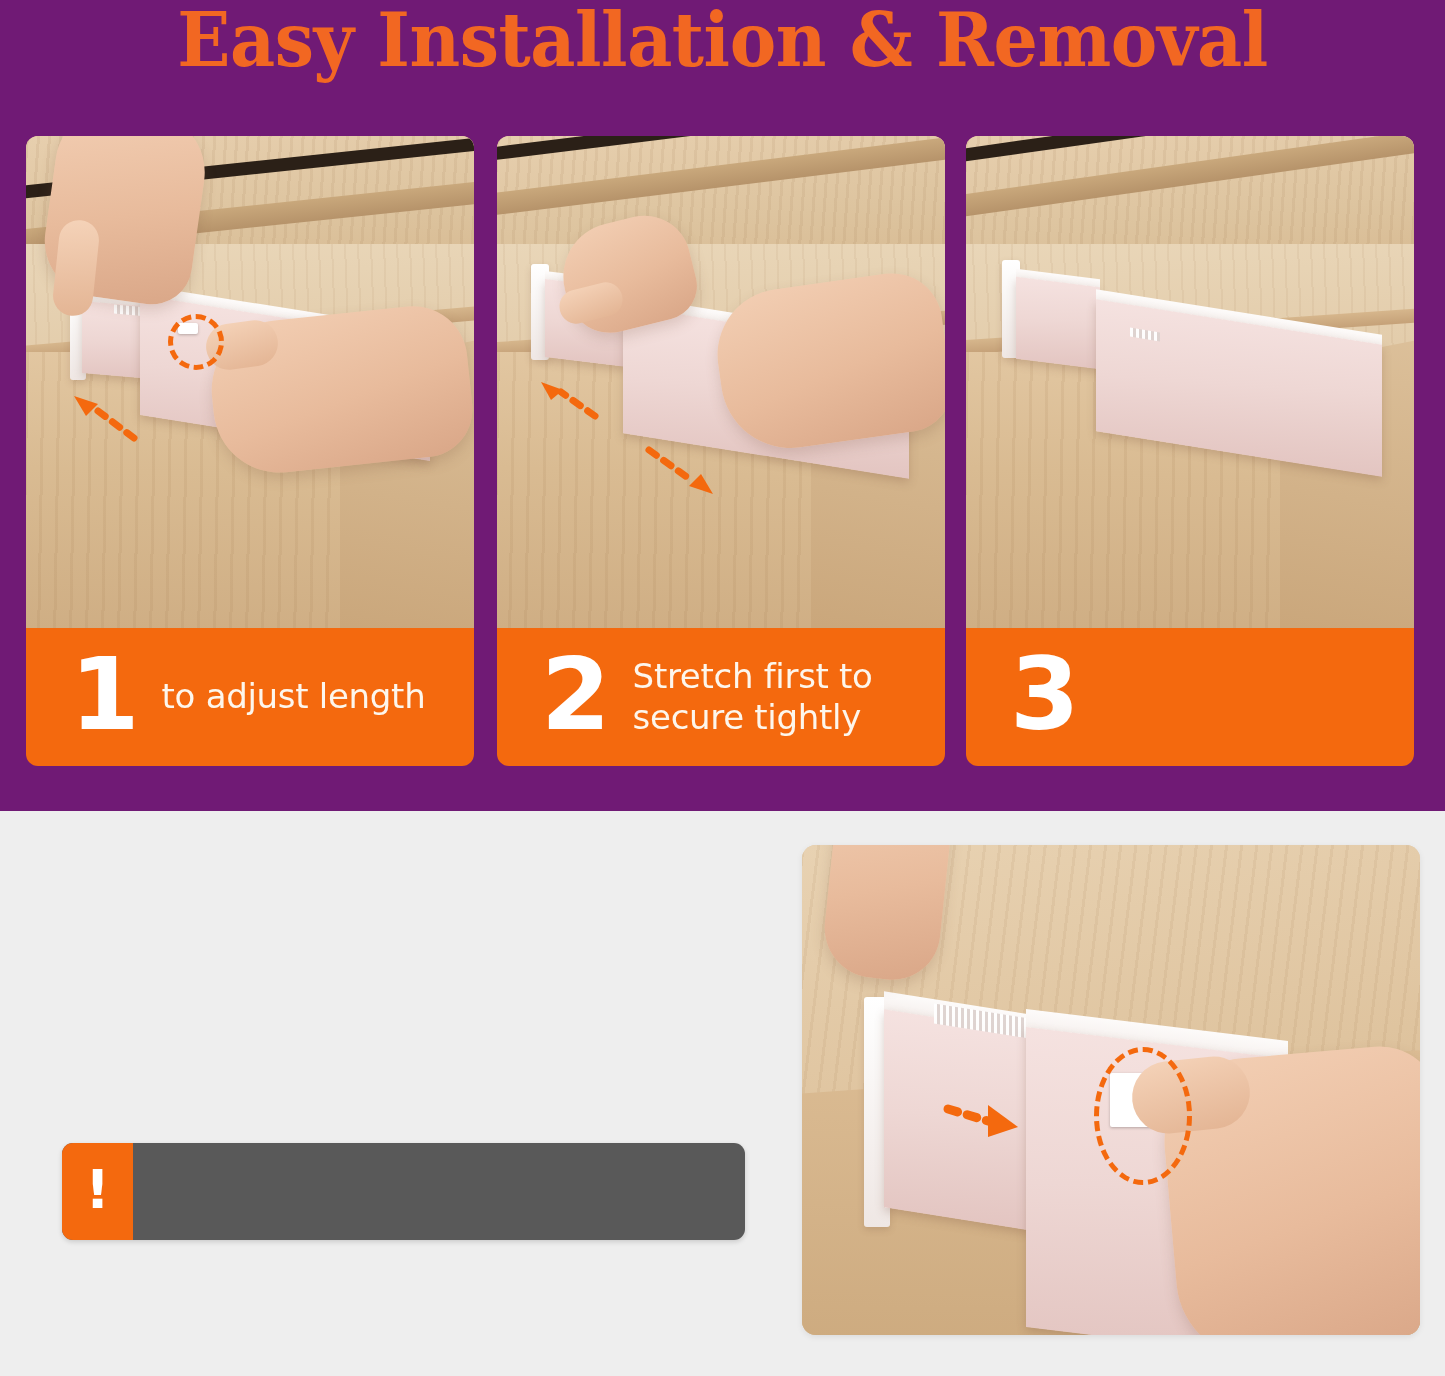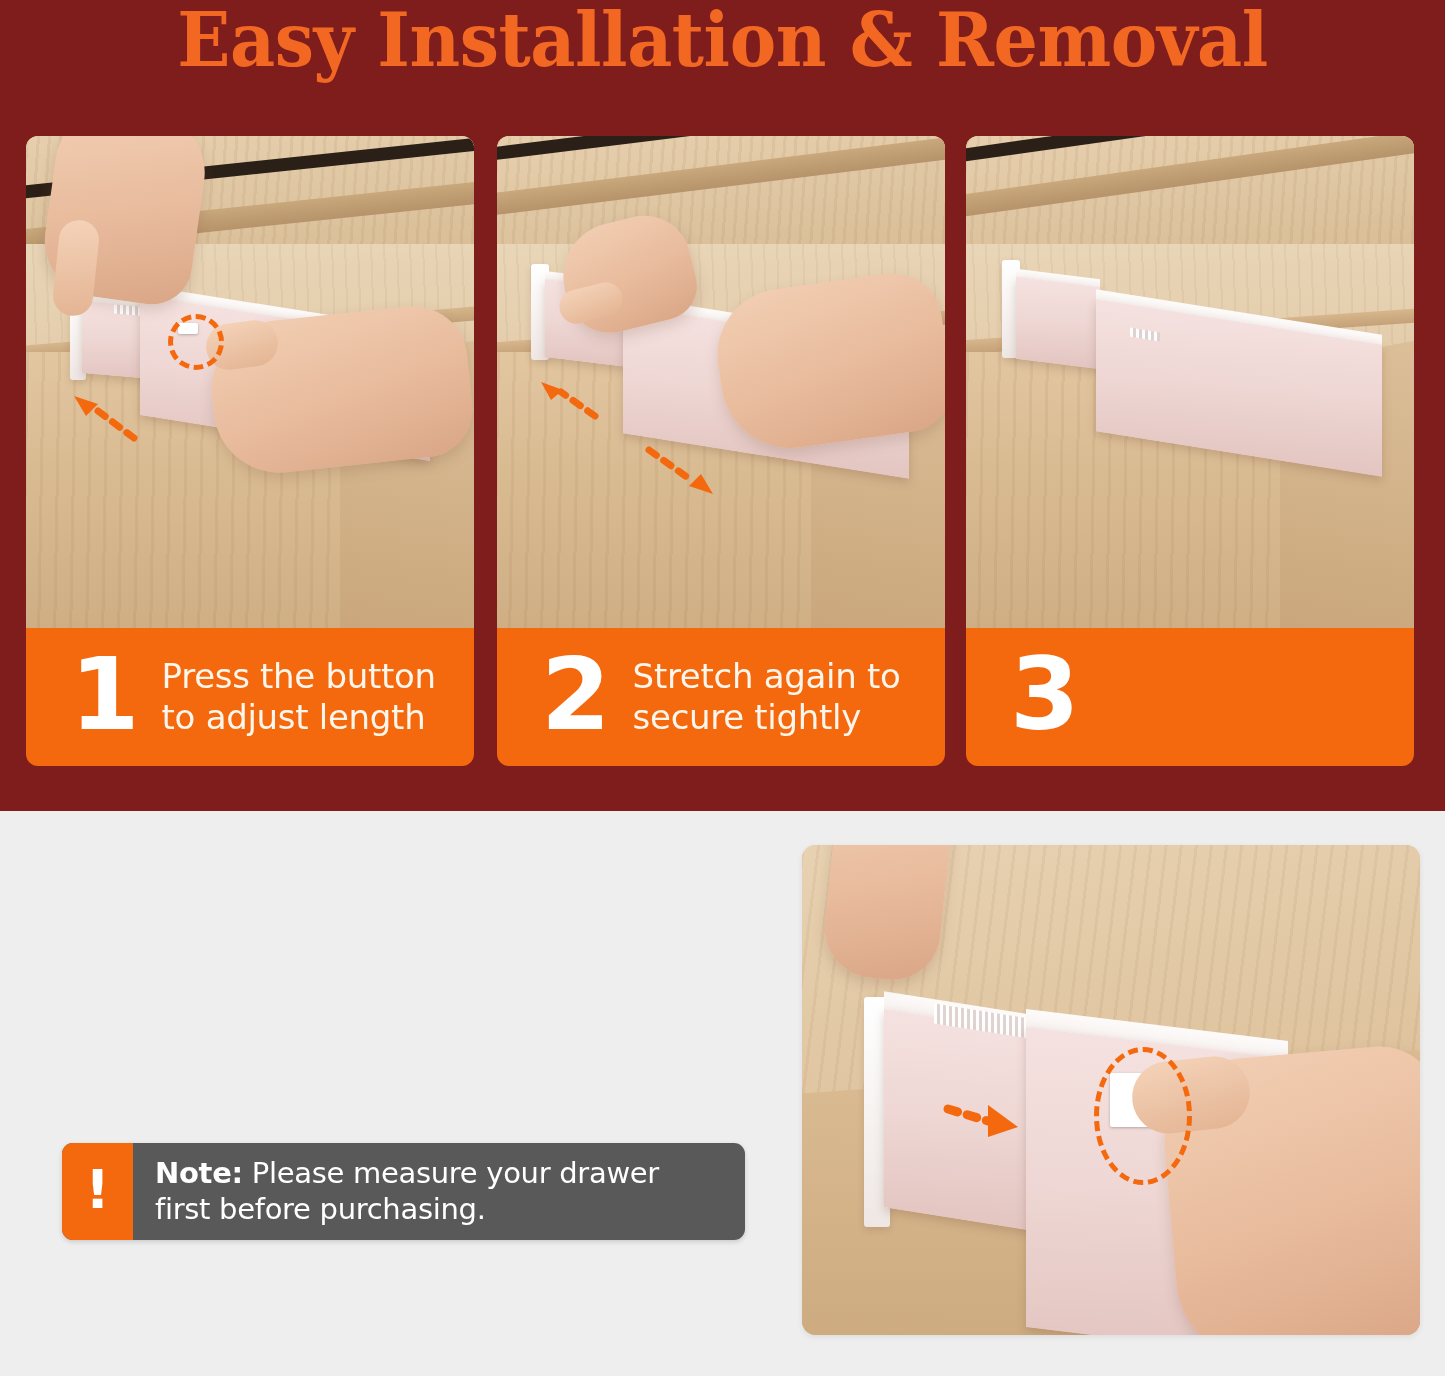--- a/index.html
+++ b/index.html
@@ -5,21 +5,21 @@
   html,body{margin:0;padding:0;}
   body{
     width:1445px;height:1376px;
     background:#ffffff;
     font-family:"DejaVu Sans","Liberation Sans",sans-serif;
     overflow:hidden;position:relative;
   }
   .page{position:absolute;inset:0;}
 
   
-  .top-section{position:absolute;left:0;top:0;width:1445px;height:811px;background:#7f1d1d;}
+  .top-section{position:absolute;left:0;top:0;width:1445px;height:811px;background:#701a75;}
 
   .main-title{
     position:absolute;left:0;top:-4px;width:1445px;height:80px;
     text-align:center;
     font-family:"DejaVu Serif","Liberation Serif",serif;
     font-weight:bold;
     font-size:75px;
     letter-spacing:-0.5px;
     color:#F26722;
     white-space:nowrap;
@@ -241,21 +241,20 @@
                 <line x1="62" y1="44" x2="22" y2="14"></line>
               </g>
               <polygon points="2,2 26,10 14,22" fill="#F4690E"></polygon>
             </svg>
           </div>
         </div>
 
         <div class="caption">
           <span class="step-num">1</span>
           <span class="caption-text">
-            <span>Press the button</span>
             <span class="l2">to adjust length</span>
           </span>
         </div>
       </div>
 
       <div class="step s2">
         <div class="photo">
           <div class="wood">
             <div class="wood-top"></div>
             <div class="wood-rail" style="top:14px;transform:rotate(-7deg);"></div>
@@ -291,21 +290,21 @@
                 <line x1="4" y1="4" x2="46" y2="34"></line>
               </g>
               <polygon points="68,48 44,40 56,28" fill="#F4690E"></polygon>
             </svg>
           </div>
         </div>
 
         <div class="caption">
           <span class="step-num">2</span>
           <span class="caption-text">
-            <span>Stretch again to</span>
+            <span>Stretch first to</span>
             <span class="l2">secure tightly</span>
           </span>
         </div>
       </div>
 
       <div class="step s3">
         <div class="photo">
           <div class="wood">
             <div class="wood-top"></div>
             <div class="wood-rail" style="top:16px;transform:rotate(-8deg);"></div>
@@ -330,26 +329,20 @@
       </div>
 
     </div>
   </div>
 
   <div class="bottom-section"></div>
 
 
   <div class="note-box">
     <div class="note-mark">!</div>
-    <div class="note-text">
-      <span>
-        <b>Note:</b><span> Please measure your drawer</span>
-        <span class="note-l2">first before purchasing.</span>
-      </span>
-    </div>
   </div>
 
   <div class="bottom-photo">
     <div class="wood">
       <div style="position:absolute;inset:0;background:
            repeating-linear-gradient(97deg, rgba(150,108,64,0.09) 0 3px, rgba(255,255,255,0) 3px 15px),
            linear-gradient(170deg,#e8d2b2 0%,#dfc49f 48%,#d2b188 100%);"></div>
       <div style="position:absolute;left:-10%;top:46%;width:130%;height:60%;
            background:linear-gradient(185deg,#dcbd95,#cba87c);transform:rotate(-4deg);"></div>
     </div>

